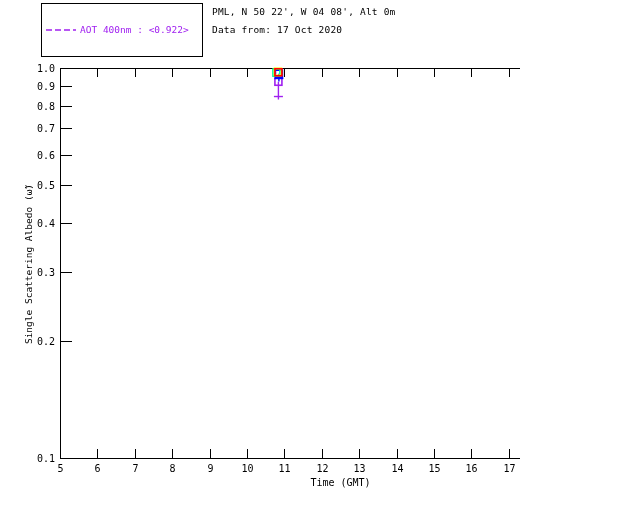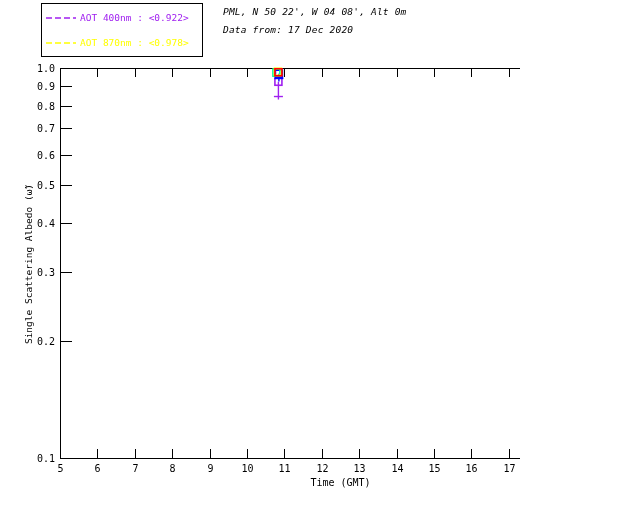--- a/index.html
+++ b/index.html
@@ -1,20 +1,20 @@
 <!DOCTYPE html>
 <html><head>
 <meta charset="utf-8">
 <style>
   html,body{margin:0;padding:0;background:#ffffff;}
   #screen{
     position:relative;width:520px;height:512px;background:#ffffff;overflow:hidden;
     font-family:"DejaVu Sans Mono", monospace;color:#000;
   }
-  .hdr{position:absolute;left:223px;font-size:9.5px;letter-spacing:0.2px;white-space:nowrap;font-style:italic;}
+  .hdr{position:absolute;left:212px;font-size:9.5px;letter-spacing:0.2px;white-space:nowrap;}
   #station-line{top:6px;}
   #date-line{top:24px;}
   #legend{
     position:absolute;left:41px;top:3px;width:162px;height:54px;
     border:1px solid #000;background:#fff;box-sizing:border-box;
     display:flex;flex-direction:column;justify-content:space-around;padding:1px 0;
   }
   .legend-row{display:flex;align-items:center;height:10px;line-height:10px;}
   .legend-row svg{margin-left:4px;flex:0 0 30px;}
   .legend-row span{font-size:9.5px;margin-left:4px;white-space:nowrap;}
@@ -32,30 +32,24 @@
 
 <div id="screen">
 
   <div id="legend">
       <div class="legend-row">
         <svg width="30" height="6">
           <line x1="0" y1="3" x2="30" y2="3" stroke="#A020F0" stroke-width="1.4" stroke-dasharray="6,3"></line>
         </svg>
         <span style="color:#A020F0">AOT  400nm : &lt;0.922&gt;</span>
       </div>
-      <div class="legend-row">
-        <svg width="30" height="6">
-          <line x1="0" y1="3" x2="30" y2="3" stroke="#FFFF00" stroke-width="1.4" stroke-dasharray="6,3"></line>
-        </svg>
-        <span style="color:#FFFF00">AOT  870nm : &lt;0.978&gt;</span>
-      </div>
     </div>
 
   <div id="station-line" class="hdr">PML, N 50 22', W 04 08', Alt 0m</div>
-  <div id="date-line" class="hdr">Data from: 17 Dec 2020</div>
+  <div id="date-line" class="hdr">Data from: 17 Oct 2020</div>
 
   <svg id="plot-canvas" width="640" height="512" xmlns="http://www.w3.org/2000/svg">
       <rect x="60.5" y="68.5" width="561" height="390" fill="none" stroke="#000" stroke-width="1"></rect>
       <line x1="60.5" y1="458" x2="60.5" y2="449" stroke="#000" stroke-width="1"></line>
       <line x1="60.5" y1="68" x2="60.5" y2="77" stroke="#000" stroke-width="1"></line>
       <text x="60.5" y="472" font-size="10" font-family="DejaVu Sans Mono, monospace" text-anchor="middle" fill="#000">5</text>
       <line x1="97.5" y1="458" x2="97.5" y2="449" stroke="#000" stroke-width="1"></line>
       <line x1="97.5" y1="68" x2="97.5" y2="77" stroke="#000" stroke-width="1"></line>
       <text x="97.5" y="472" font-size="10" font-family="DejaVu Sans Mono, monospace" text-anchor="middle" fill="#000">6</text>
       <line x1="135.5" y1="458" x2="135.5" y2="449" stroke="#000" stroke-width="1"></line>

